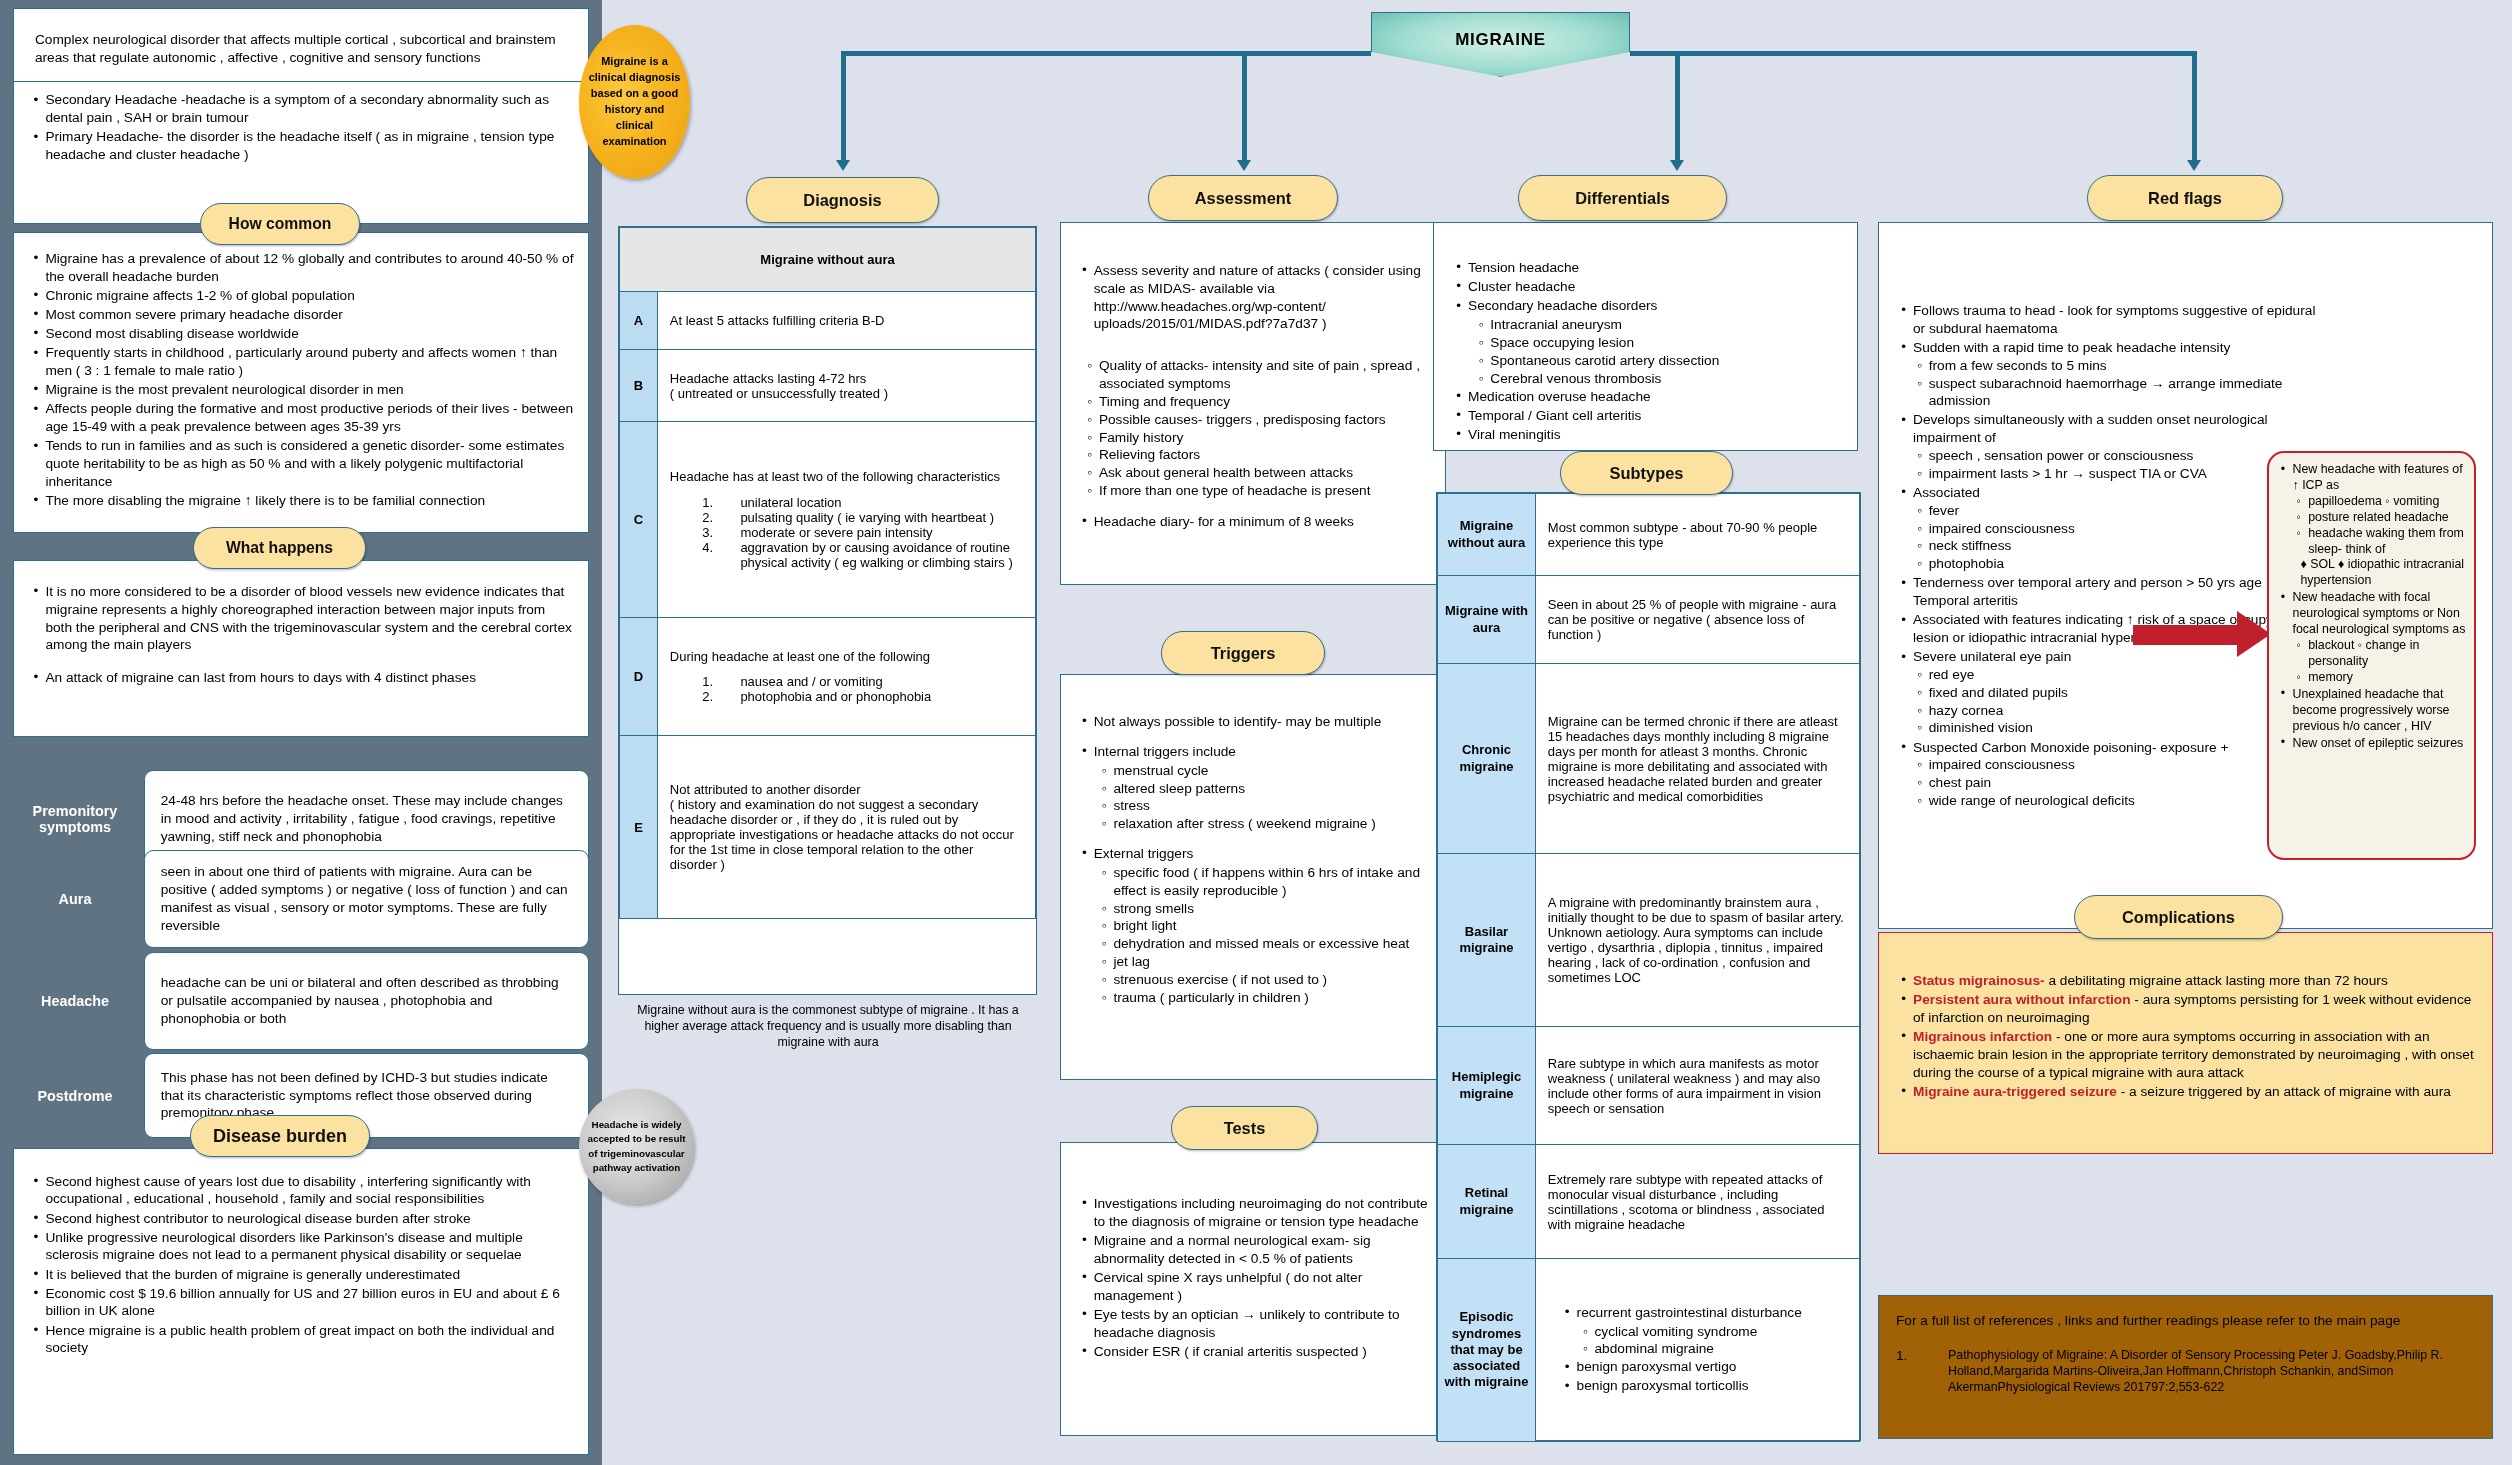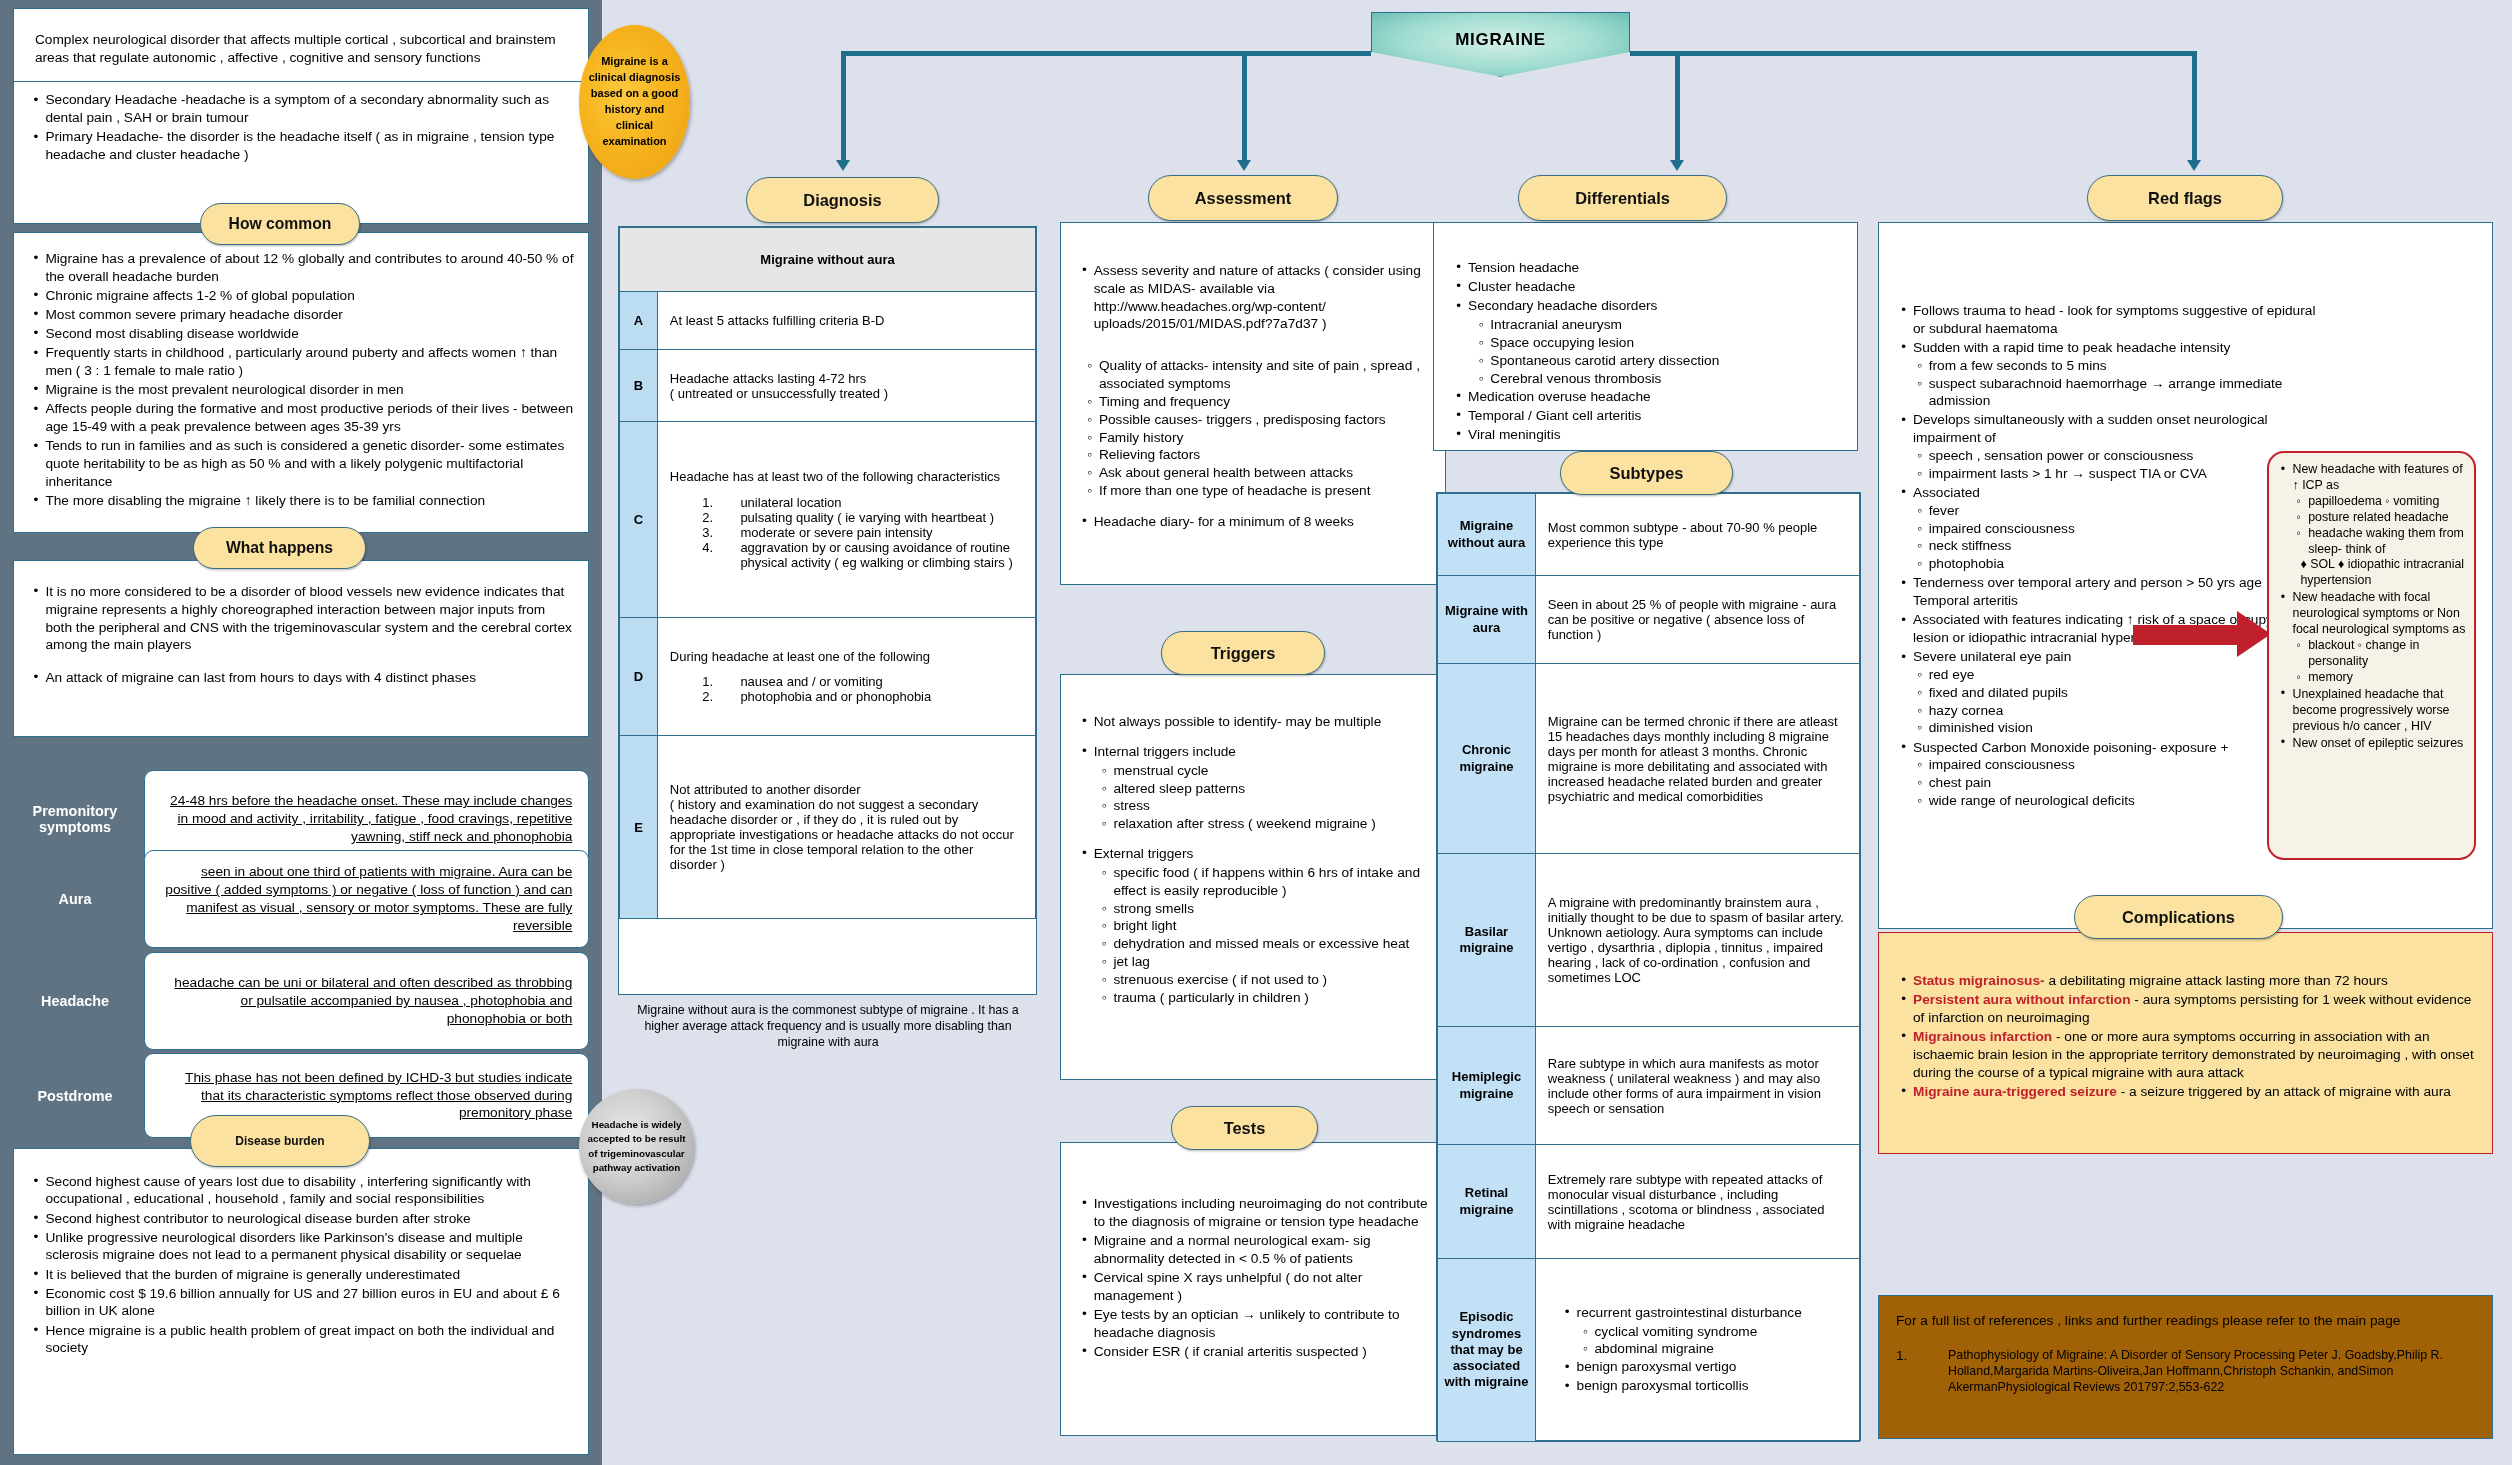--- a/index.html
+++ b/index.html
@@ -40,21 +40,21 @@
   .phase-row{ position:absolute; left:13px; width:576px; }
   .phase-label{
     position:absolute; left:0; top:0; width:124px; height:100%;
     color:#fff; font-weight:bold; font-size:14.4px;
     display:flex; align-items:center; justify-content:center; text-align:center;
   }
   .phase-box{
     position:absolute; left:131px; right:0; top:0; bottom:0;
     background:#fff; border:1.3px solid #2e6e8e; border-radius:9.2px;
     display:flex; align-items:center; justify-content:center;
-    padding:7.9px 15.7px; text-align:right;text-decoration:underline;
+    padding:7.9px 15.7px; text-align:left;
   }
 
   
   #ellipse-clin{
     position:absolute; left:579px; top:25px; width:111px; height:154px;
     border-radius:50%;
     background:radial-gradient(ellipse at 40% 45%, #fcc93f 0%, #f6b41e 45%, #eda011 100%);
     box-shadow:1.3px 2px 3.9px rgba(0,0,0,.3);
     display:flex; align-items:center; justify-content:center; text-align:center;
     font-size:11px; font-weight:bold; line-height:1.45; color:#000;
@@ -178,21 +178,21 @@
 </div>
 <div class="phase-row" style="top:952px; height:98px;">
   <div class="phase-label">Headache</div>
   <div class="phase-box txt">headache can be uni or bilateral and often described as throbbing or pulsatile accompanied by nausea , photophobia and phonophobia or both</div>
 </div>
 <div class="phase-row" style="top:1053px; height:85px;">
   <div class="phase-label">Postdrome</div>
   <div class="phase-box txt">This phase has not been defined by ICHD-3 but studies indicate that its characteristic symptoms reflect those observed during premonitory phase</div>
 </div>
 
-<div class="pill" style="left:190px; top:1115px; width:180px; height:52px; font-size:12px;">
+<div class="pill" style="left:190px; top:1115px; width:180px; height:42px; font-size:18px;">
   <span>Disease burden</span>
 </div>
 
 <div class="lp-card" style="top:1148px; height:307px; padding-top:23.6px;">
   <ul class="b txt">
     <li>Second highest cause of years lost due to disability , interfering significantly with occupational , educational , household , family and social responsibilities</li>
     <li>Second highest contributor to neurological disease burden after stroke</li>
     <li>Unlike progressive neurological disorders like Parkinson's disease and multiple sclerosis migraine does not lead to a permanent physical disability or sequelae</li>
     <li>It is believed that the burden of migraine is generally underestimated</li>
     <li>Economic cost $ 19.6 billion annually for US and 27 billion euros in EU and about £ 6 billion in UK alone</li>

